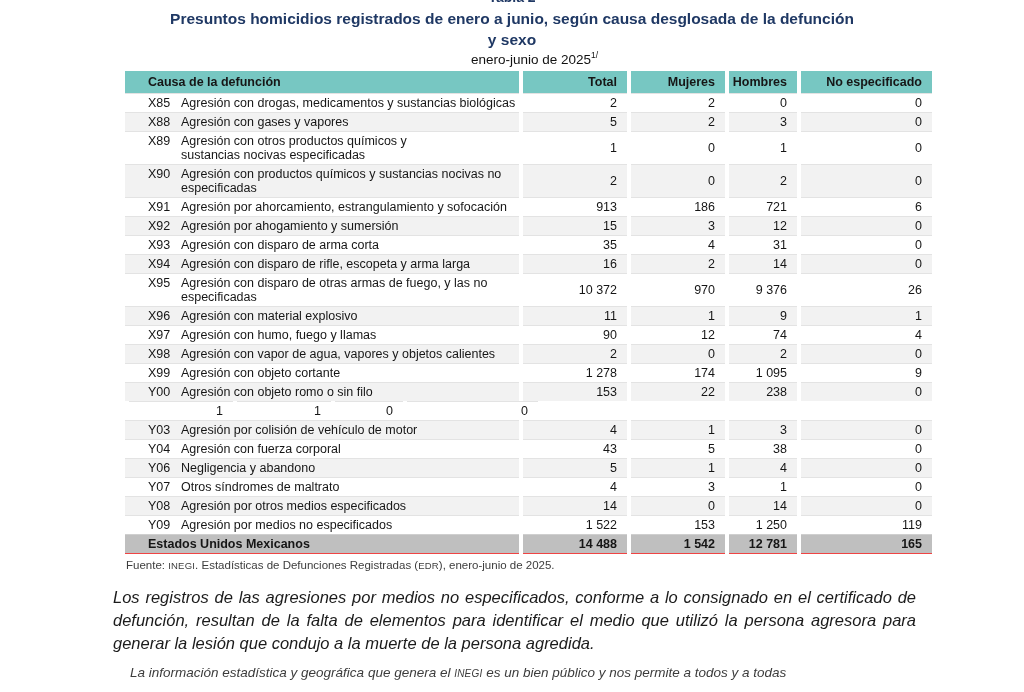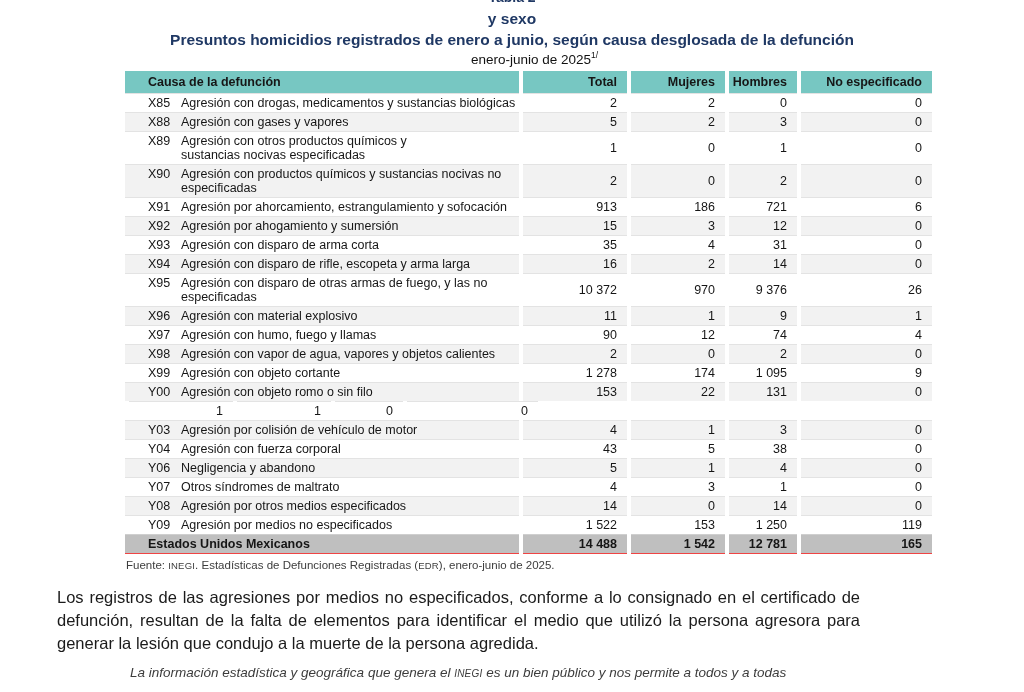--- a/index.html
+++ b/index.html
@@ -34,39 +34,39 @@
   .trow.totalrow .cell { background: var(--totalgray); font-weight: bold; border-top: 1px solid #cfcfcf; border-bottom: 1px solid #ef4444; padding-top: 2px; padding-bottom: 2px; }
   .trow.totalrow .cell.cause { align-items: center; }
 
   
   .footnotes { margin: 4px 0 0 126px; font-size: 11.5px; color: #3d3d3d; line-height: 15px; }
   .fn-sup { font-size: 8px; vertical-align: super; }
   .fn-gap { display: inline-block; width: 26px; }
   .sc { font-size: 9.5px; letter-spacing: .2px; }
 
   
-  .paragraph { margin: 13px 0 0 57px; width: 803px; font-size: 16.5px; line-height: 23px;
-    color: #1b1b1b; text-align: justify; }
+  .paragraph { margin: 13px 0 0 113px; width: 803px; font-size: 16.5px; line-height: 23px;
+    color: #1b1b1b; text-align: justify; font-style: italic; }
 
   
   .bottom-note { margin: 9px 0 0 130px; font-size: 13.5px; font-style: italic; color: #3c3c3c; line-height: 18px; white-space: nowrap; }
   .bottom-note .sc { font-size: 10px; font-style: italic; }
 </style>
 </head>
 <body>
 
 <div class="page">
 
   <div class="tabla-clip">
     <div class="tabla-label">Tabla 2</div>
   </div>
 
   <div class="title">
+    <div>Presuntos homicidios registrados de enero a junio, según causa desglosada de la defunción</div>
     <div>y sexo</div>
-    <div>Presuntos homicidios registrados de enero a junio, según causa desglosada de la defunción</div>
   </div>
 
   <div class="subtitle"><span>enero-junio de 2025</span><sup>1/</sup></div>
 
   <div class="tbl">
     <div class="trow thead">
       <div class="cell cause">Causa de la defunción</div>
       <div class="cell num c-tot">Total</div>
       <div class="cell num c-muj">Mujeres</div>
       <div class="cell num c-hom">Hombres</div>
@@ -207,21 +207,21 @@
           <div class="cell num c-hom">1 095</div>
           <div class="cell num c-noesp">9</div>
         </div>
         <div class="trow alt">
           <div class="cell cause">
             <span class="code">Y00</span>
             <span class="desc">Agresión con objeto romo o sin filo</span>
           </div>
           <div class="cell num c-tot">153</div>
           <div class="cell num c-muj">22</div>
-          <div class="cell num c-hom">131</div>
+          <div class="cell num c-hom">238</div>
           <div class="cell num c-noesp">0</div>
         </div>
         <div class="trow">
           <div class="cell num c-tot">1</div>
           <div class="cell num c-muj">1</div>
           <div class="cell num c-hom">0</div>
           <div class="cell num c-noesp">0</div>
         </div>
         <div class="trow alt">
           <div class="cell cause">

